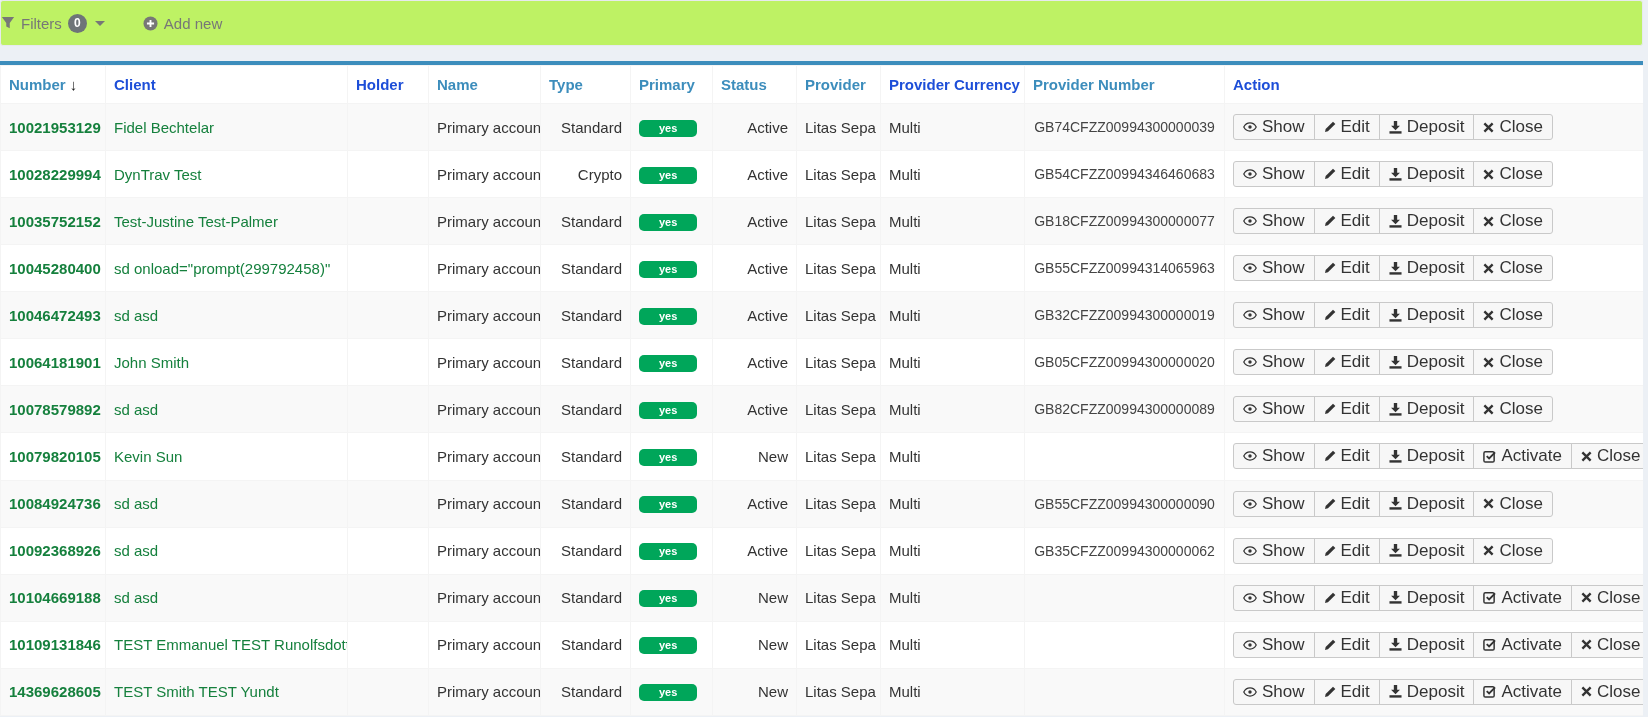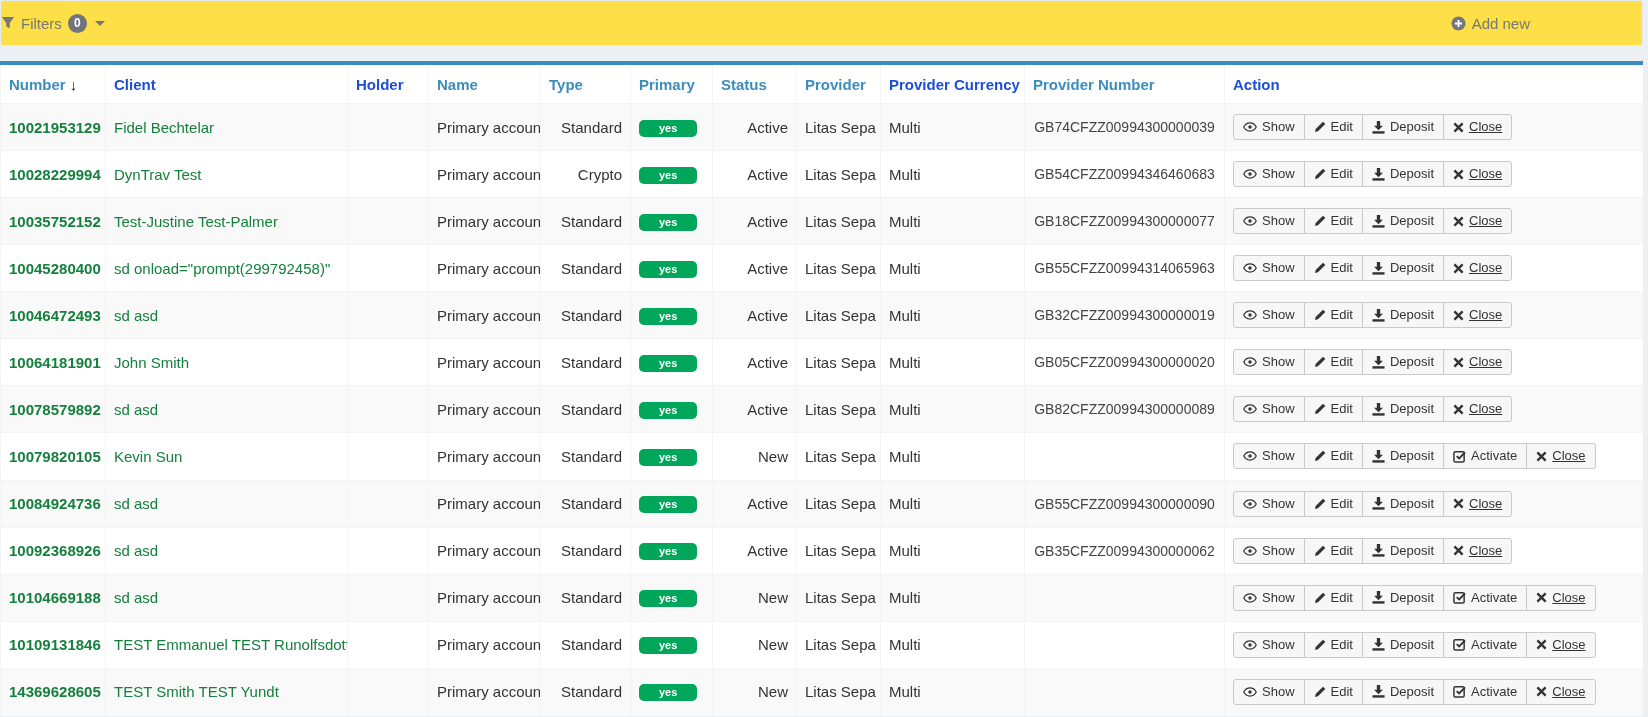--- a/index.html
+++ b/index.html
@@ -3,23 +3,23 @@
 <meta charset="utf-8">
 <style>
   html,body{margin:0;padding:0;}
   body{
     width:1648px;height:717px;overflow:hidden;
     background:#ecf0f5;color:#333;
     font-family:"Liberation Sans",sans-serif;font-size:15px;
   }
   
   .toolbar-box{
-    background:#fde047;height:46px;margin:0 5px 0 0;
+    background:#bef264;height:46px;margin:0 5px 0 0;
     border:1px solid #e7eaee;border-radius:3px;
-    display:flex;align-items:center;justify-content:space-between;
+    display:flex;align-items:center;justify-content:flex-start;
     padding-right:112px;gap:38px;color:#777;
     box-sizing:border-box;
   }
   .toolbar-item{display:flex;align-items:center;gap:6px;cursor:pointer;}
   .toolbar-item svg{display:block;}
   .count-badge{
     background:#6e7478;color:#fff;border-radius:50%;
     min-width:19px;height:19px;line-height:19px;text-align:center;
     font-size:12px;font-weight:bold;display:inline-block;
   }
@@ -52,26 +52,26 @@
   a.lnk{color:#15803d;text-decoration:none;cursor:pointer;margin-top:24px;}
   a.num{font-weight:bold;}
   .badge-yes{
     background:#00a65a;color:#fff;font-size:11px;font-weight:bold;
     padding:3px 20px;border-radius:5px;display:inline-block;line-height:1;
   }
   
   .btn-group{display:inline-flex;}
   .btn{
     background:#f7f7f7;border:1px solid #c9c9c9;color:#333;
-    font-size:13px;font-family:inherit;padding:4px 9px;line-height:16px;
+    font-size:17px;font-family:inherit;padding:4px 9px;line-height:16px;
     display:inline-flex;align-items:center;gap:5px;cursor:pointer;white-space:nowrap;
   }
   .btn + .btn{margin-left:-1px;}
   .btn:first-child{border-radius:3px 0 0 3px;}
-  .btn:last-child{border-radius:0 3px 3px 0;text-decoration:underline;}
+  .btn:last-child{border-radius:0 3px 3px 0;}
   .btn svg{display:block;}
   .bottom-filler{flex:1;background:#f9f9f9;}
 </style>
 </head>
 <body>
 
 <div class="toolbar-box">
   <div class="toolbar-item">
     <span>
       <svg width="14" height="14" viewBox="0 0 16 16" fill="#777">

